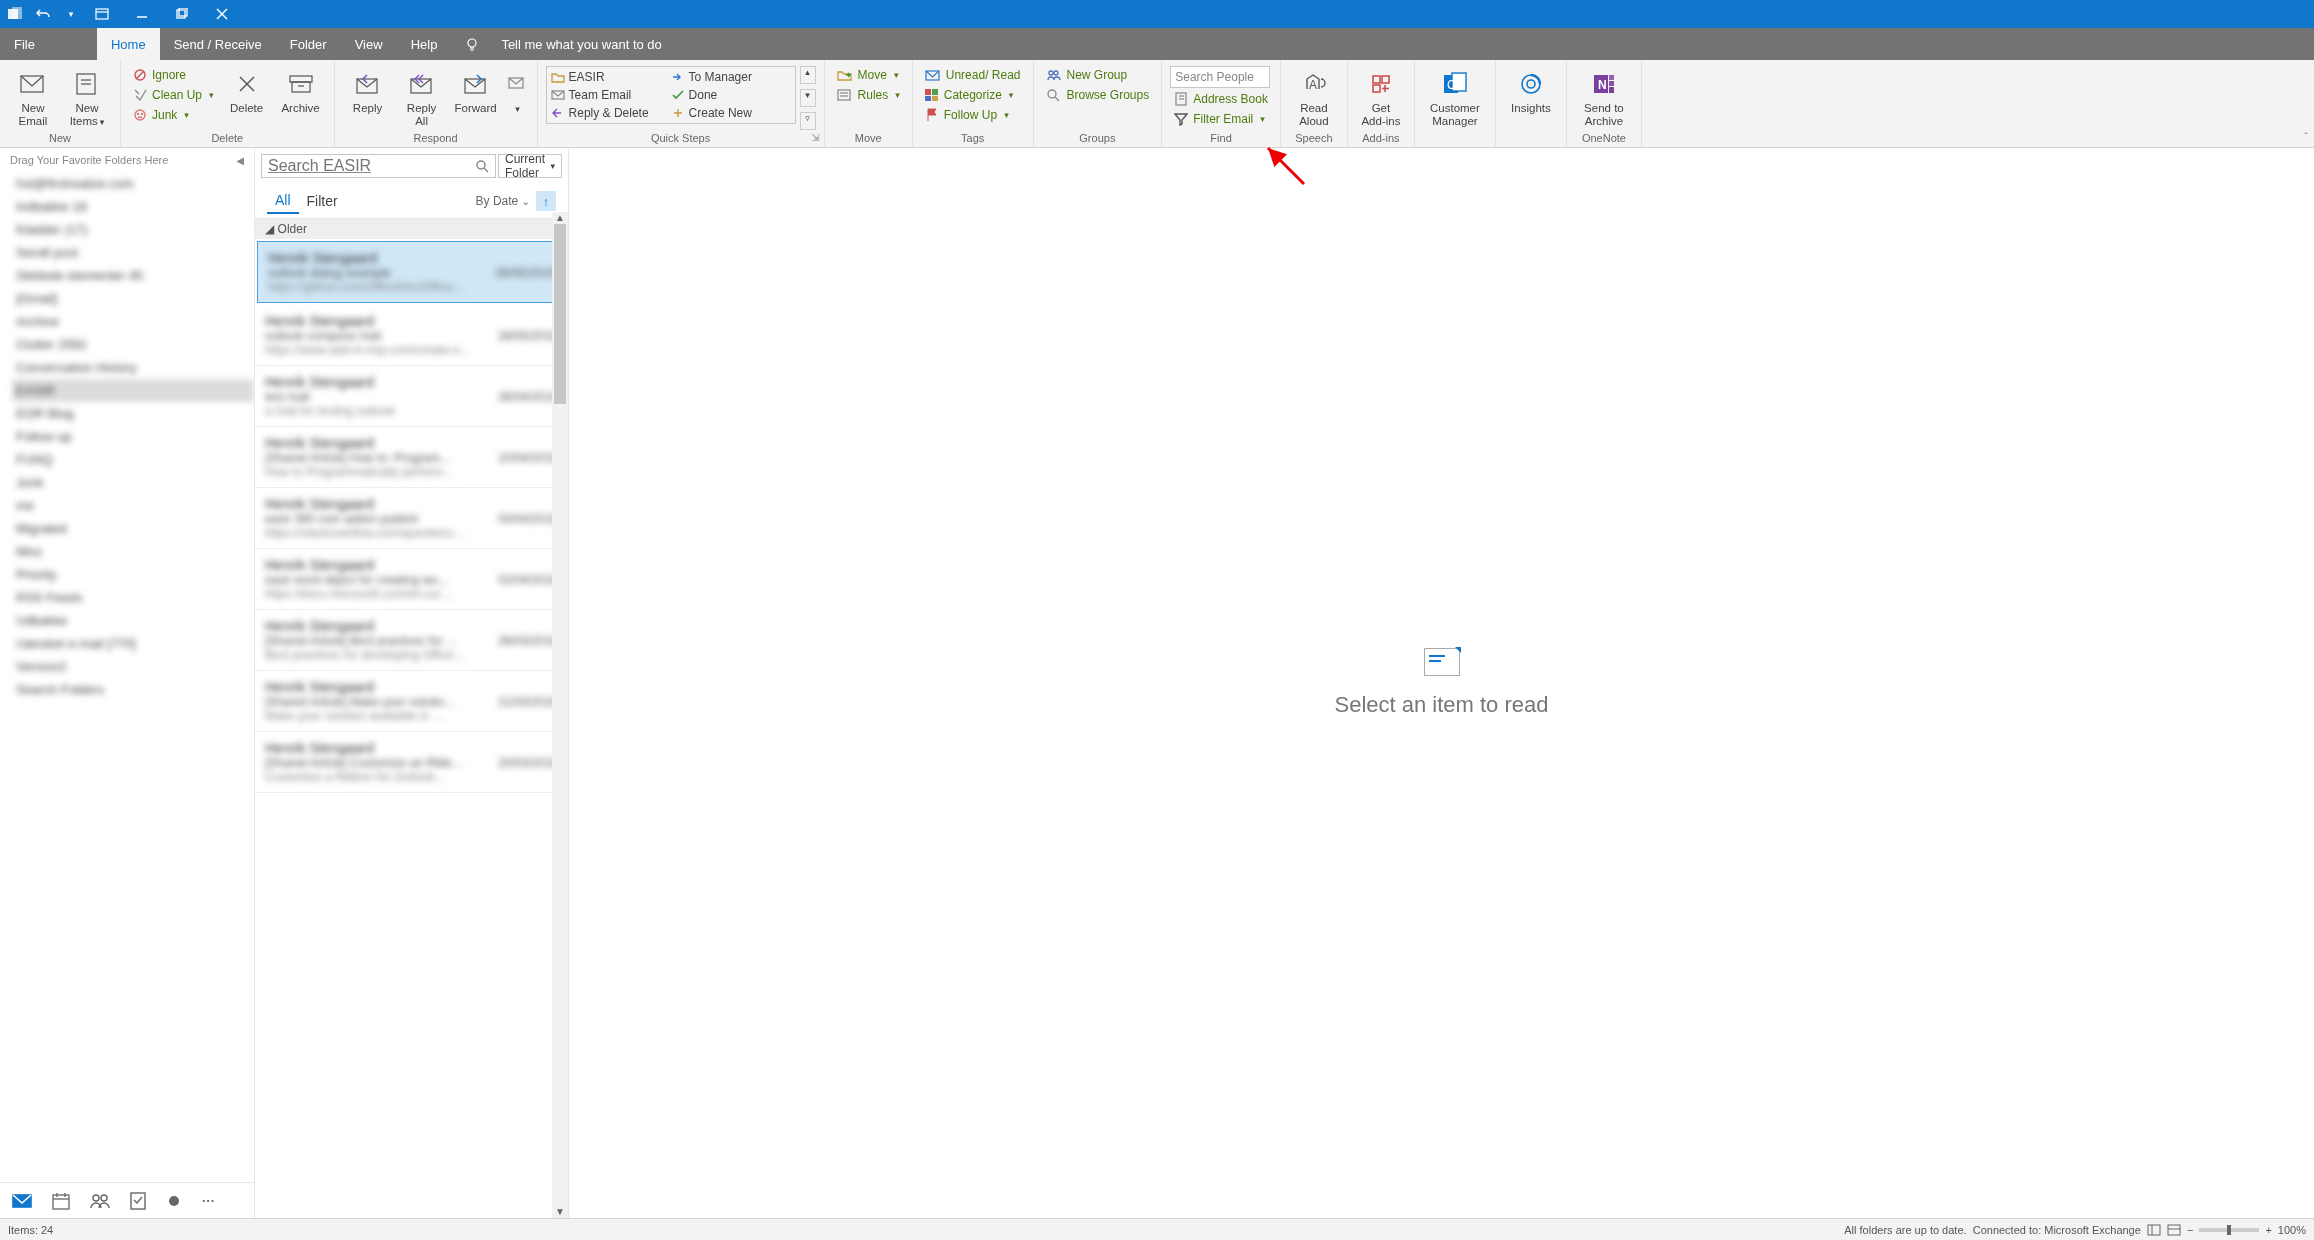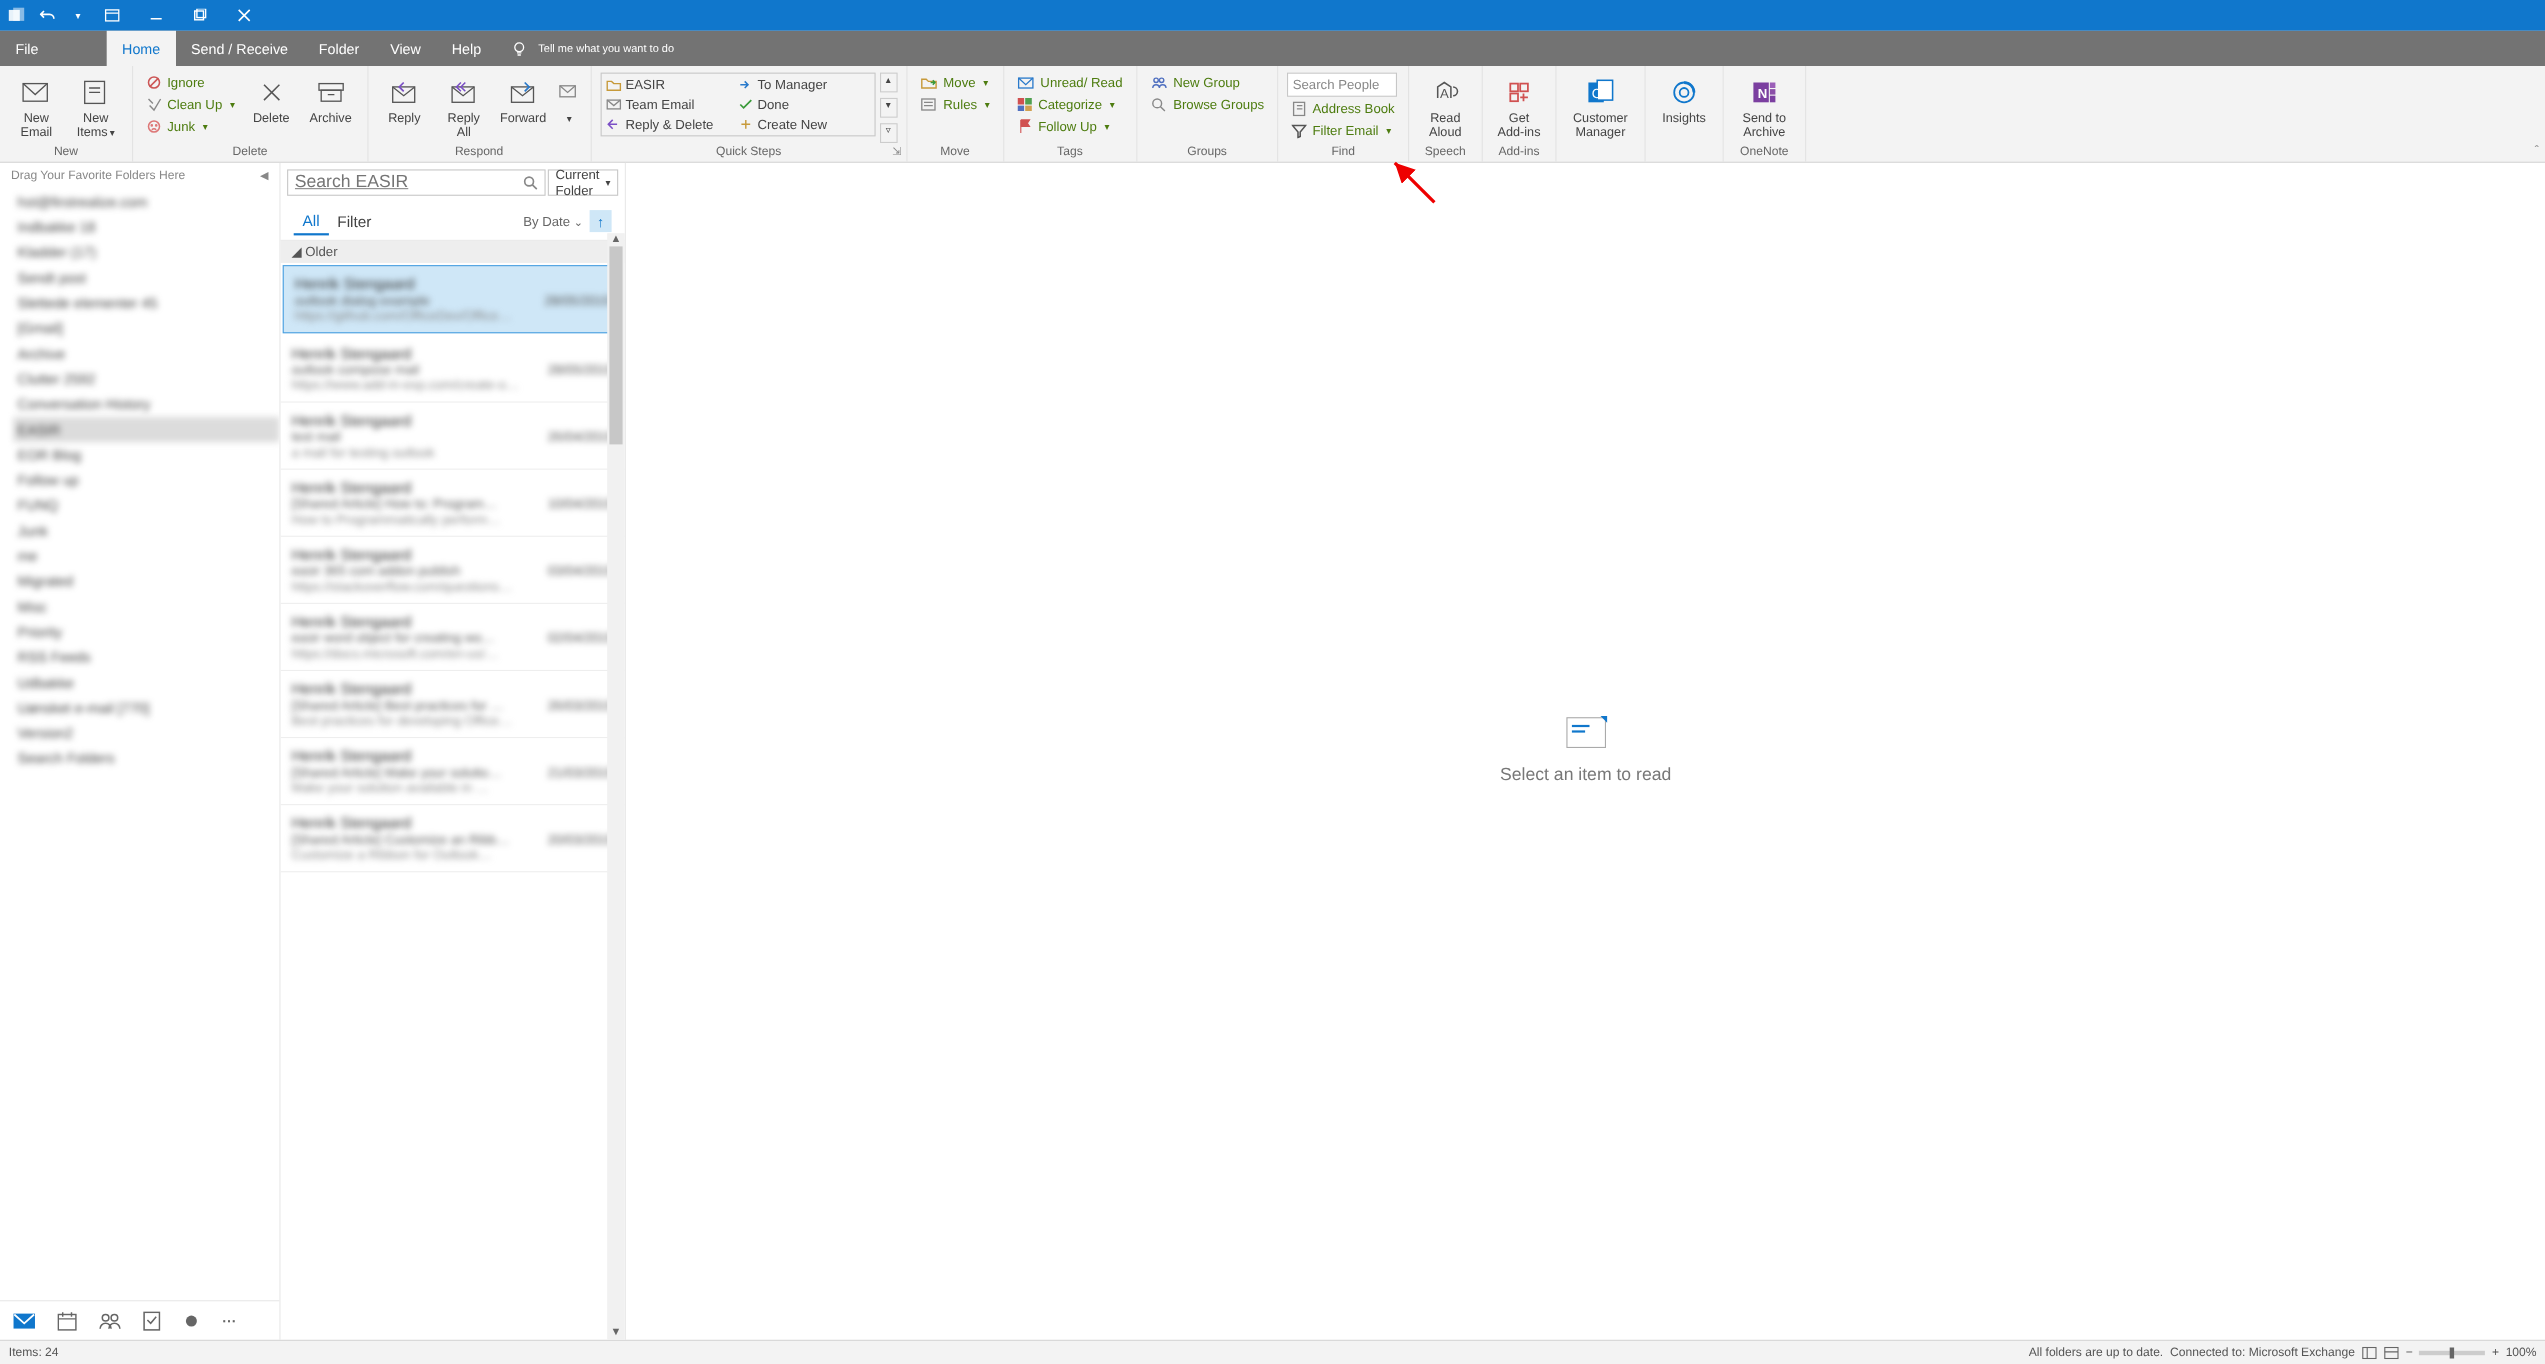--- a/index.html
+++ b/index.html
@@ -11,21 +11,21 @@
   .titlebar .qat { display: flex; gap: 6px; align-items: center; }
   .titlebar .qat .qat-btn { width: 22px; height: 22px; display: flex; align-items: center; justify-content: center; }
   .titlebar .title-center { flex: 1; text-align: center; font-size: 13px; }
   .titlebar .win-controls { display: flex; }
   .titlebar .win-controls .wc { width: 40px; height: 28px; display: flex; align-items: center; justify-content: center; cursor: default; }
 
   
   .tabsrow { background: #737373; color: #fff; display: flex; align-items: stretch; height: 32px; }
   .tabsrow .tab { padding: 0 14px; display: flex; align-items: center; font-size: 13px; cursor: default; }
   .tabsrow .tab.active { background: #f3f3f3; color: #1077CC; margin-left: 48px; }
-  .tabsrow .tellme { display: flex; align-items: center; gap: 10px; padding: 0 14px; font-size: 10px; text-align: right; }
+  .tabsrow .tellme { display: flex; align-items: center; gap: 22px; padding: 0 14px; font-size: 13px; text-align: right; }
 
   
   .ribbon { background: #f3f3f3; border-bottom: 1px solid #d6d6d6; display: flex; position: relative; }
   .group { border-right: 1px solid #e3e3e3; padding: 4px 8px 0; display: flex; flex-direction: column; }
   .group-body { flex: 1; display: flex; align-items: flex-start; gap: 4px; padding-top: 2px; }
   .group-label { text-align: center; font-size: 11px; color: #666; padding: 2px 0 3px; }
   .bigbtn { display: flex; flex-direction: column; align-items: center; width: 50px; padding: 2px 2px; cursor: default; }
   .bigbtn .bigicon { width: 32px; height: 32px; display: flex; align-items: center; justify-content: center; margin-bottom: 2px; }
   .bigbtn .biglabel { font-size: 11.5px; text-align: center; line-height: 1.15; color: #444; }
   .smallbtn { display: flex; align-items: center; gap: 5px; padding: 2px 4px; cursor: default; font-size: 12px; color: #4d7c0f; white-space: nowrap; text-align: center; }
@@ -65,21 +65,21 @@
   .listpane .mailitem .row2 { display: flex; justify-content: space-between; filter: blur(3px); }
   .listpane .mailitem .preview { filter: blur(3px); color: #888; }
   .listpane .vscroll { position: absolute; right: 0; top: 64px; bottom: 0; width: 16px; background: #f1f1f1; }
   .listpane .vscroll .thumb { position: absolute; left: 2px; right: 2px; top: 12px; height: 180px; background: #c7c7c7; }
   .listpane .vscroll .arr { position: absolute; left: 0; right: 0; height: 12px; text-align:center; font-size:10px; color:#666; }
 
   .readpane { flex: 1; display: flex; align-items: center; justify-content: center; flex-direction: column; gap: 16px; color: #888; }
   .readpane .envicon { width: 36px; height: 28px; border: 1px solid #aaa; position: relative; }
   .readpane .envicon .flap { position: absolute; top: 6px; left: 4px; width: 16px; height: 2px; background: #1077CC; }
   .readpane .envcorner { position:absolute; top:-2px; right:-2px; width:0; height:0; border-left: 6px solid transparent; border-top: 6px solid #1077CC; }
-  .readpane .msg { font-size: 16px; color: #777; }
+  .readpane .msg { font-size: 22px; color: #777; }
 
   .statusbar { height: 22px; background: #f3f3f3; border-top: 1px solid #d6d6d6; display: flex; align-items: center; padding: 0 8px; font-size: 11px; color: #555; }
   .statusbar .spacer { flex: 1; }
   .statusbar .sview { display: flex; gap: 6px; align-items: center; }
 
   
   .red-arrow { position: absolute; pointer-events: none; }
 
   .caret-down { font-size: 9px; margin-left: 2px; }
   svg { display: block; }

